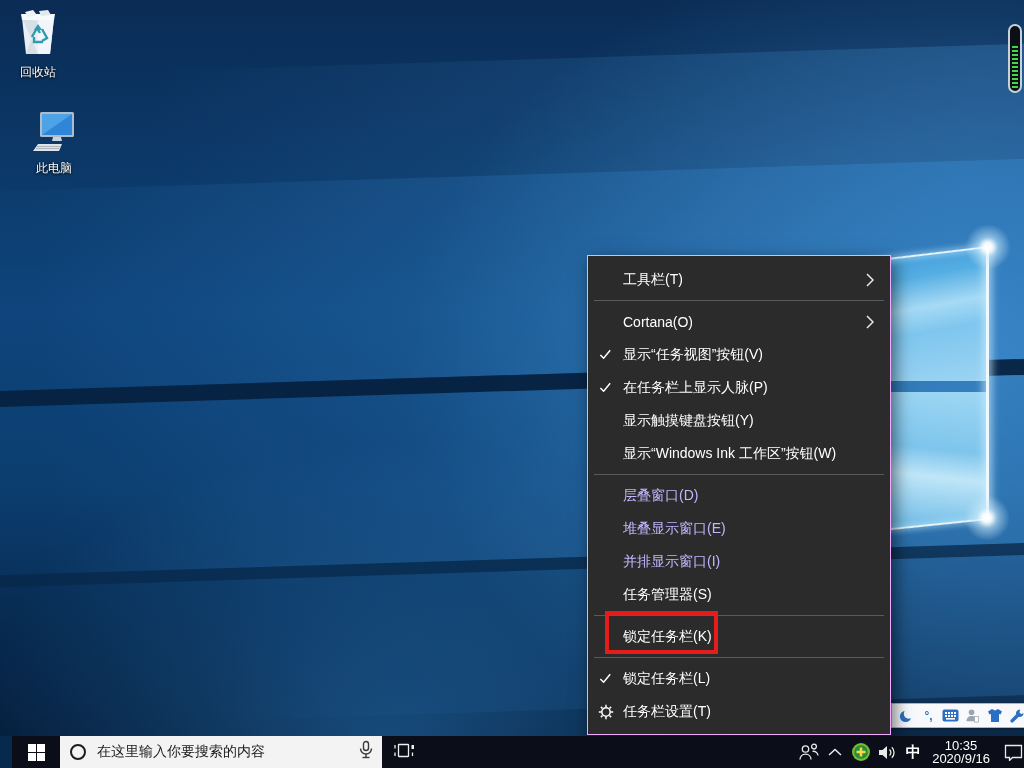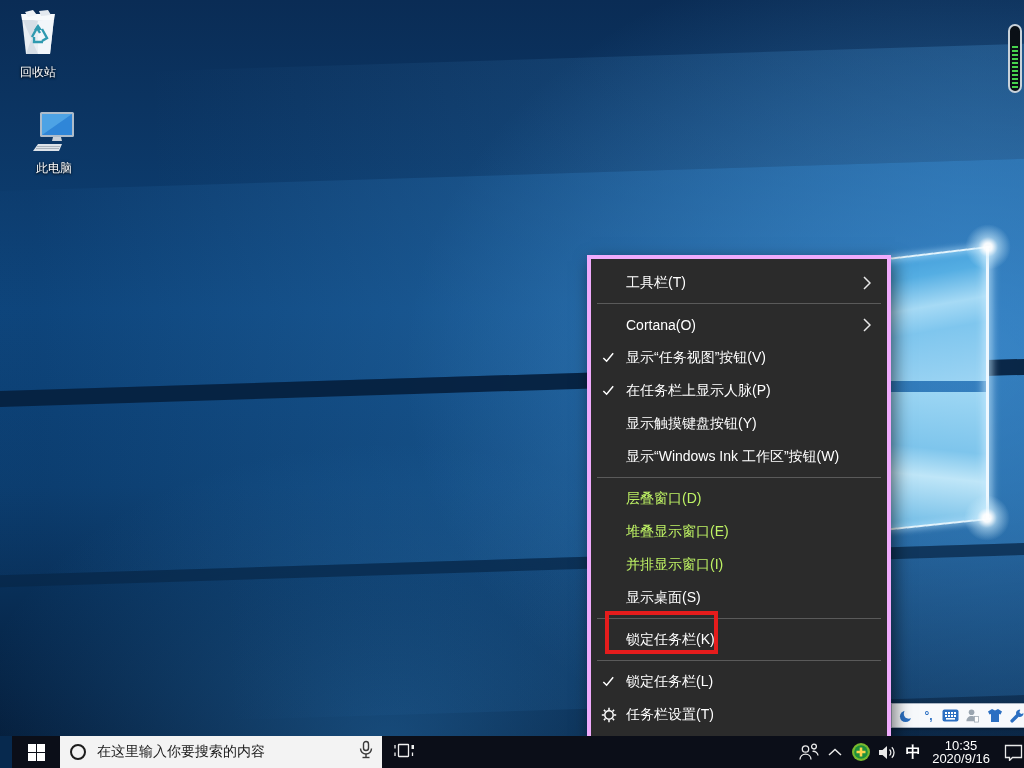--- a/index.html
+++ b/index.html
@@ -55,26 +55,26 @@
 
   
   .ime-bar { position:absolute; left:891px; top:703px; width:140px; height:25px; background:#f7f9fc;
     border:1px solid #aab6c5; display:flex; align-items:center; gap:5px; padding:0 4px 0 6px;
     box-shadow:0 1px 3px rgba(0,0,0,.35); }
   .ime-ic { width:17px; height:17px; display:flex; align-items:center; justify-content:center; }
   .ime-punct { color:#2b6fc2; font-weight:bold; font-size:12px; line-height:1; }
 
   
   .ctx-menu { position:absolute; left:587px; top:255px; width:304px; background:#2b2b2b;
-    border:4px solid #f0abfc; padding:7px 0 6px 0; box-shadow:4px 6px 16px rgba(0,0,0,.55); z-index:5; }
+    border:1px solid #f0abfc; padding:7px 0 6px 0; box-shadow:4px 6px 16px rgba(0,0,0,.55); z-index:5; }
   .mi { height:33px; display:flex; align-items:center; color:#fff; font-size:14px; cursor:default; }
   .mi .ic { width:35px; display:flex; align-items:center; justify-content:center; flex:none; }
   .mi .txt { flex:1; white-space:nowrap; }
   .mi .sub { width:24px; display:flex; align-items:center; justify-content:flex-start; flex:none; }
-  .mi.disabled { color:#bef264; }
+  .mi.disabled { color:#c4b5fd; }
   .msep { height:1px; background:#5a5a5a; margin:4px 6px; }
   .red-box { position:absolute; left:605px; top:611px; width:113px; height:43px; border:4px solid #e51c1c; z-index:9; }
 
   
   .taskbar { position:absolute; left:0; bottom:0; width:1024px; height:32px; background:#0b0e18;
     display:flex; align-items:stretch; z-index:8;margin-left:12px; }
   .tb-start { width:48px; display:flex; align-items:center; justify-content:center; }
   .win-logo { width:17px; height:17px; display:grid; grid-template-columns:8px 8px; grid-template-rows:8px 8px; gap:1px; }
   .win-logo div { background:#fff; }
   .tb-search { width:322px; background:#f3f3f3; display:flex; align-items:center; padding:0 8px 0 10px; }
@@ -268,21 +268,21 @@
     </div>
 
     <div class="mi disabled">
       <span class="ic"></span>
       <span class="txt">并排显示窗口(I)</span>
       <span class="sub"></span>
     </div>
 
     <div class="mi">
       <span class="ic"></span>
-      <span class="txt">显示桌面(S)</span>
+      <span class="txt">任务管理器(S)</span>
       <span class="sub"></span>
     </div>
 
     <div class="msep"></div>
 
     <div class="mi">
       <span class="ic"></span>
       <span class="txt">锁定任务栏(K)</span>
       <span class="sub"></span>
     </div>

